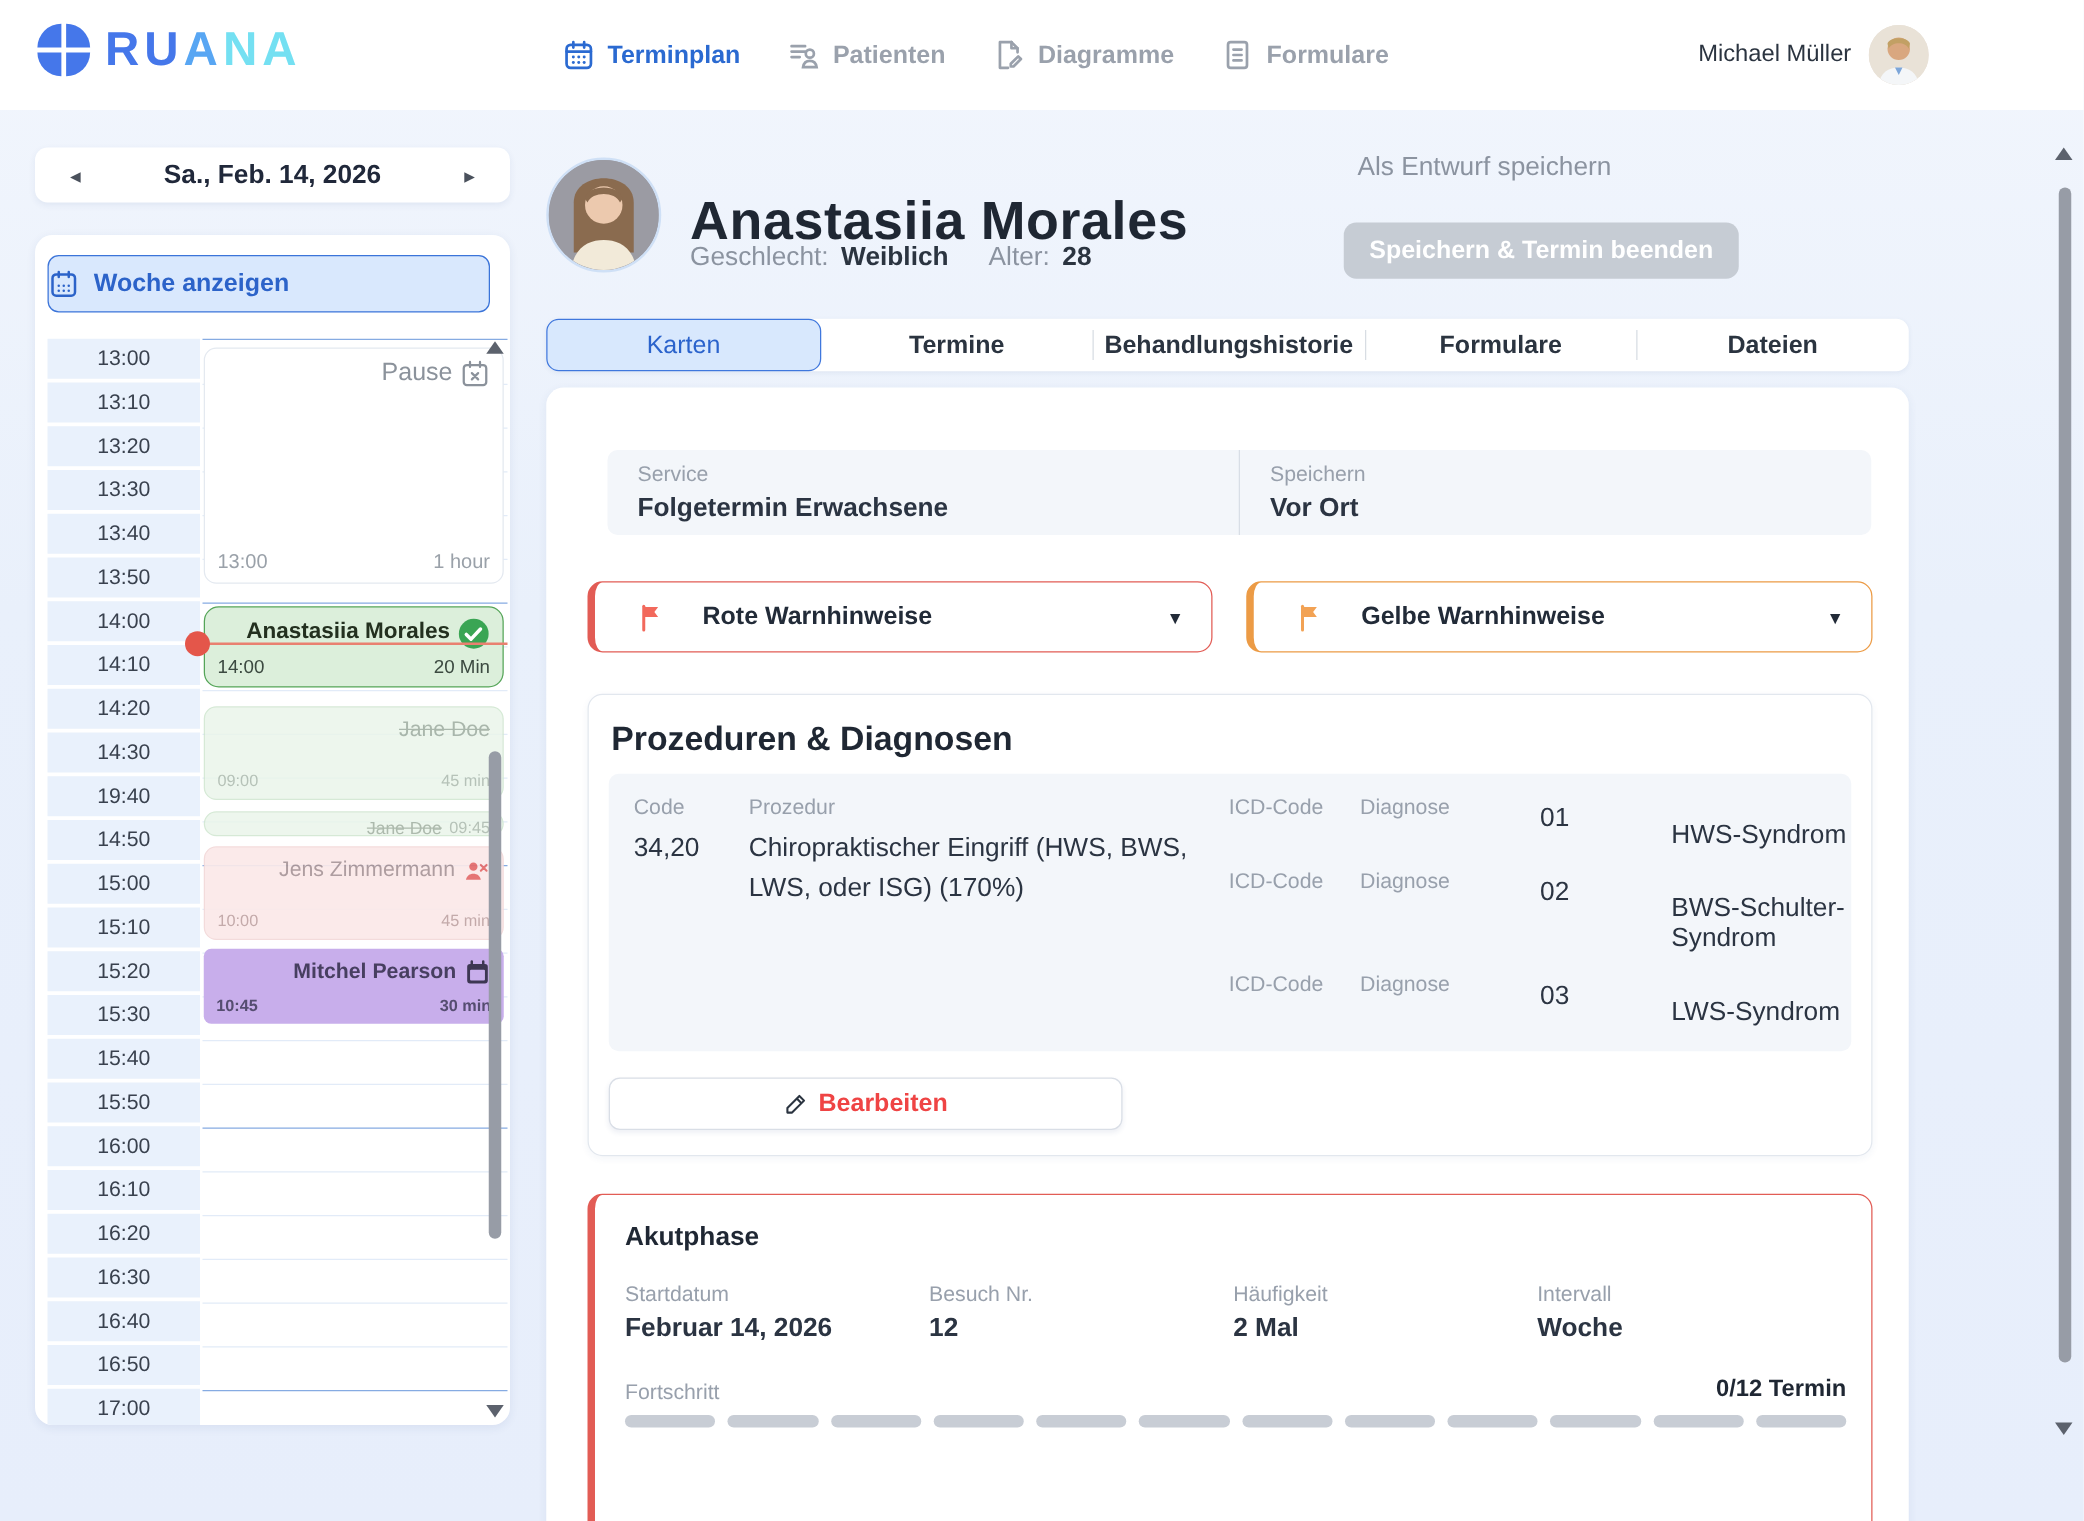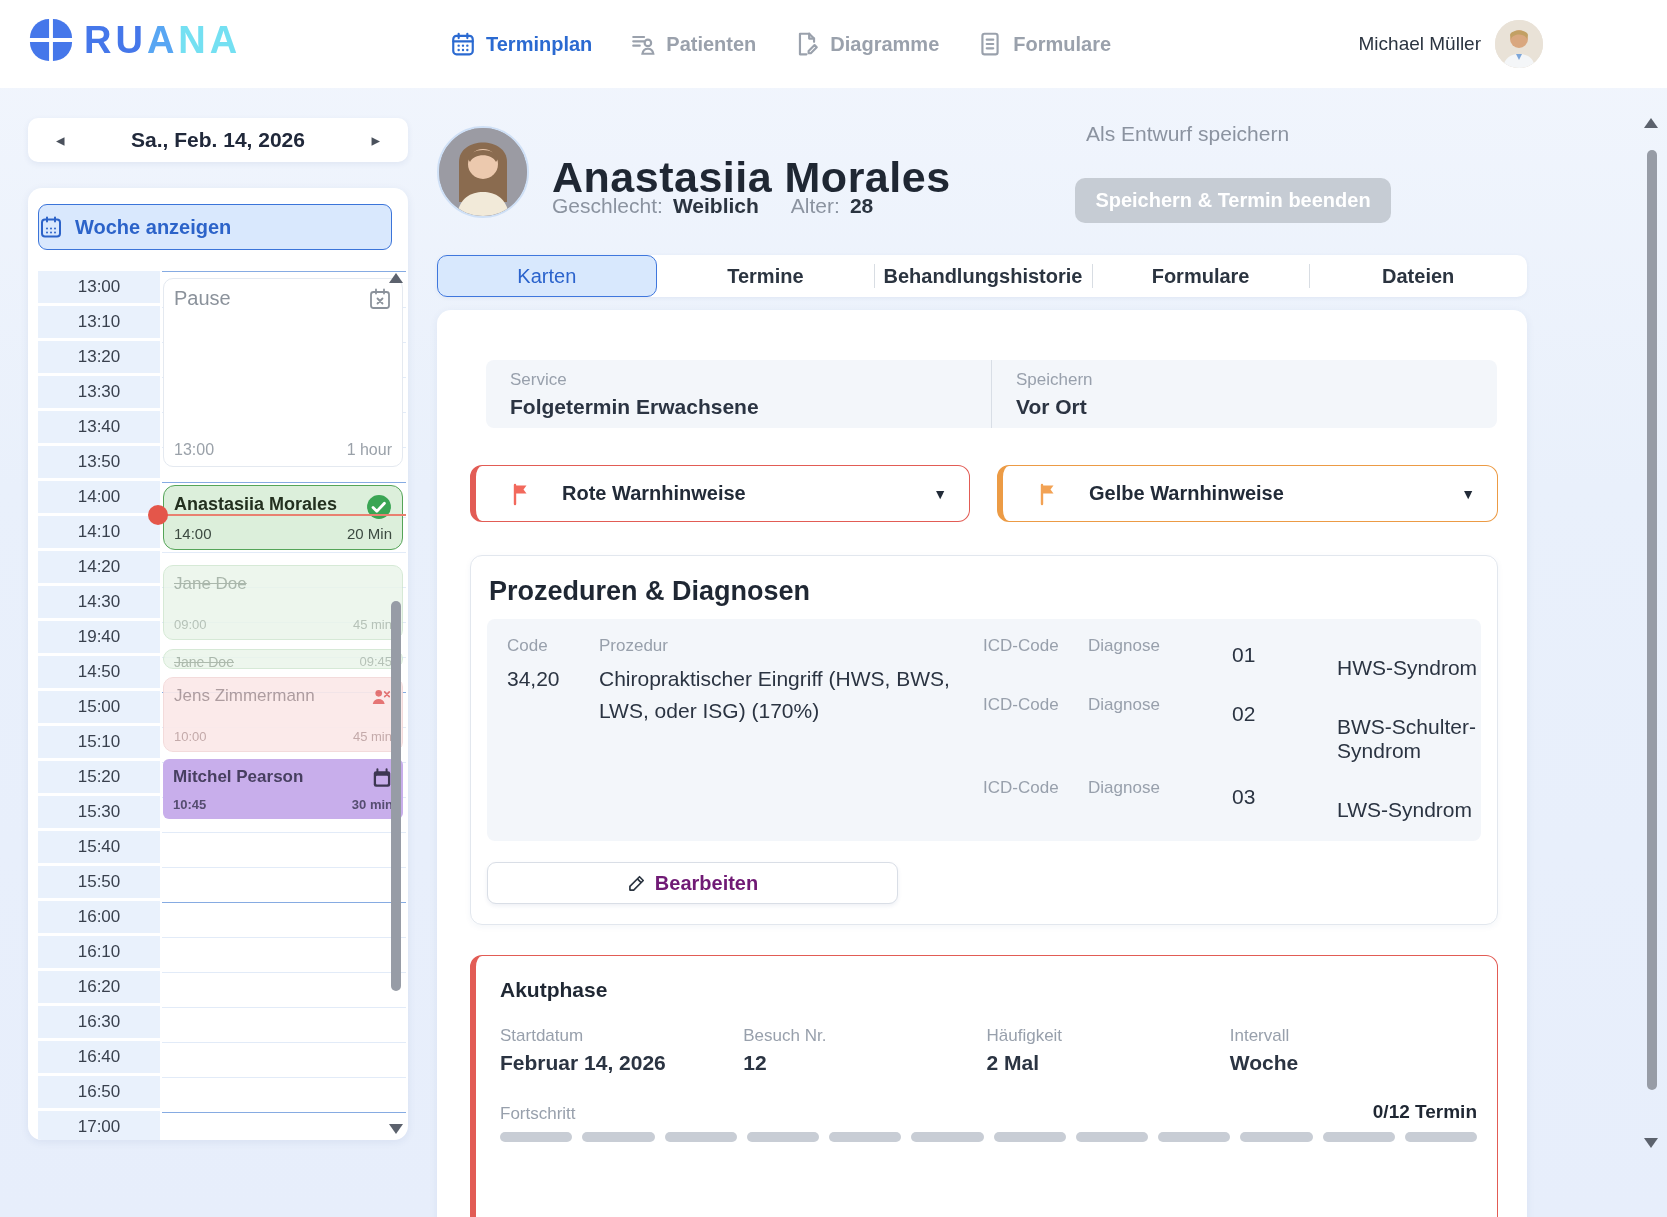--- a/index.html
+++ b/index.html
@@ -32,21 +32,21 @@
     border-radius:9px;display:flex;align-items:center;gap:12px;cursor:pointer;}
   .week-btn span{font-size:20px;font-weight:700;color:#2c63c9;}
   .cal-grid{position:absolute;left:0;top:83px;width:380px;height:869px;}
   .time-col{position:absolute;left:10px;top:0;width:122px;}
   .time-cell{height:32px;margin-bottom:3px;background:#e9f1fc;display:flex;align-items:center;justify-content:center;
     font-size:17px;color:#39414e;}
   .event-area{position:absolute;left:134px;top:0;width:244px;height:875px;border-top:1.5px solid #86abe2;}
   .grid-line{position:absolute;left:0;width:244px;height:0;border-top:1px solid #e2ebf8;}
   .grid-line.hour{border-top:1.5px solid #86abe2;}
   .cal-event{position:absolute;left:1px;width:240px;box-sizing:border-box;border-radius:10px;padding:8px 10px;overflow:hidden;}
-  .ev-head{display:flex;align-items:flex-start;justify-content:space-between;gap:6px;}
+  .ev-head{display:flex;align-items:flex-start;justify-content:flex-end;gap:6px;}
   .ev-title{font-size:17px;}
   .ev-foot{position:absolute;left:10px;right:10px;bottom:7px;display:flex;justify-content:space-between;font-size:13px;}
   .ev-pause{background:#fff;border:1px solid #e4e9f0;}
   .ev-pause .ev-title{color:#8b929b;font-size:20px;}
   .ev-pause .ev-foot{color:#9aa1a9;font-size:16px;}
   .ev-confirmed{background:#dcefdb;border:1.5px solid #55a558;border-radius:12px;}
   .ev-confirmed .ev-title{color:#23301f;font-weight:700;font-size:18px;}
   .ev-confirmed .ev-foot{color:#3c4a41;font-size:15px;}
   .ev-done{background:#eaf5ea;border:1px solid #cfe6cf;opacity:.85;}
   .ev-done .ev-title{color:#9cab9e;text-decoration:line-through;}
@@ -106,21 +106,21 @@
   .proc-proc-col{width:370px;}
   .proc-value{font-size:21px;color:#2b3442;margin-top:7px;line-height:1.5;}
   .icd-col{width:500px;}
   .icd-group{display:flex;flex-wrap:wrap;margin-bottom:15px;}
   .icd-l1{width:105px;}
   .icd-l2{flex:1;}
   .icd-v1{width:105px;font-size:21px;color:#2b3442;margin-top:7px;}
   .icd-v2{flex:1;font-size:21px;color:#2b3442;margin-top:20px;}
   .edit-btn{position:absolute;left:16px;top:306px;width:411px;height:42px;background:#fff;border:1px solid #d9dee6;
     border-radius:9px;box-shadow:0 2px 4px rgba(40,70,130,.08);display:flex;align-items:center;justify-content:center;gap:8px;
-    font-size:20px;font-weight:700;color:#701a75;cursor:pointer;font-family:inherit;}
+    font-size:20px;font-weight:700;color:#ef4444;cursor:pointer;font-family:inherit;}
   .akut-card{position:absolute;left:33px;top:645px;width:1028px;height:330px;border:1.5px solid #e25c55;
     border-left:6px solid #e25c55;border-radius:12px;box-sizing:border-box;background:#fff;}
   .akut-title{position:absolute;left:24px;top:22px;font-size:21px;font-weight:700;color:#1f2733;}
   .akut-fields{position:absolute;left:24px;top:70px;right:24px;display:flex;}
   .akut-field{width:256px;}
   .progress-label{position:absolute;left:24px;top:148px;font-size:17px;color:#98a0ac;}
   .progress-value{position:absolute;right:20px;top:145px;font-size:19px;font-weight:700;color:#1f2733;}
   .progress-segments{position:absolute;left:24px;right:20px;top:176px;display:flex;gap:10px;}
   .seg{flex:1;height:10px;border-radius:5px;background:#c8cdd5;}
   

